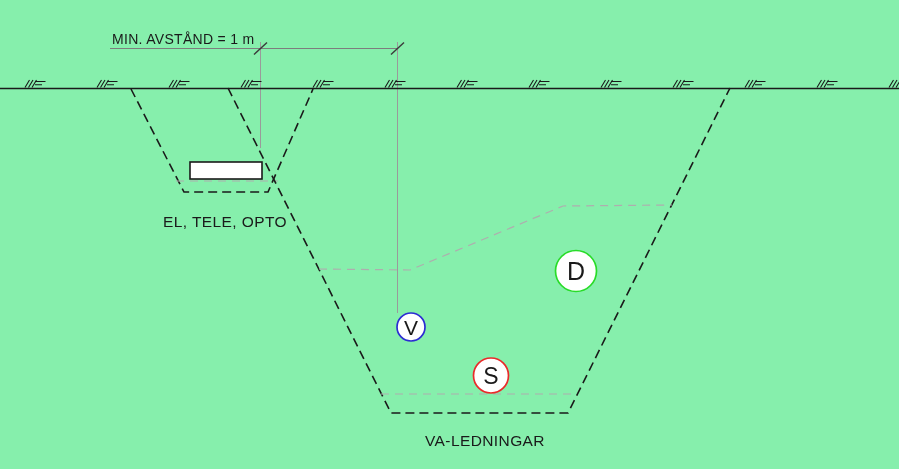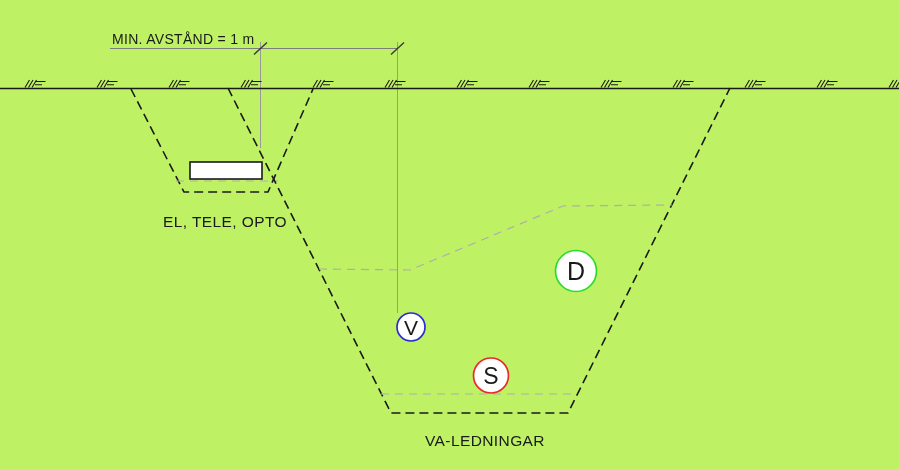--- a/index.html
+++ b/index.html
@@ -8,21 +8,21 @@
     background: #ffffff;
     width: 899px;
     height: 469px;
     overflow: hidden;
     font-family: "Liberation Sans", sans-serif;
   }
   .stage {
     position: relative;
     width: 899px;
     height: 469px;
-    background: #bef264;
+    background: #86efac;
   }
   svg { display: block; }
   text {
     font-family: "Liberation Sans", sans-serif;
     fill: #1a1a1a;
   }
   .dim-text { font-size: 14px; letter-spacing: 0.3px; }
   .label-text { font-size: 15.5px; letter-spacing: 0.4px; }
   .pipe-letter { font-weight: 400; }
 </style>

